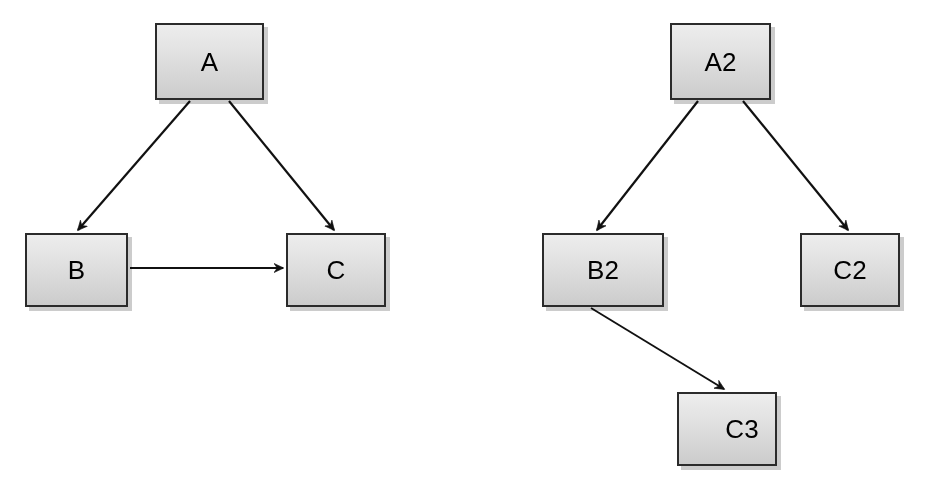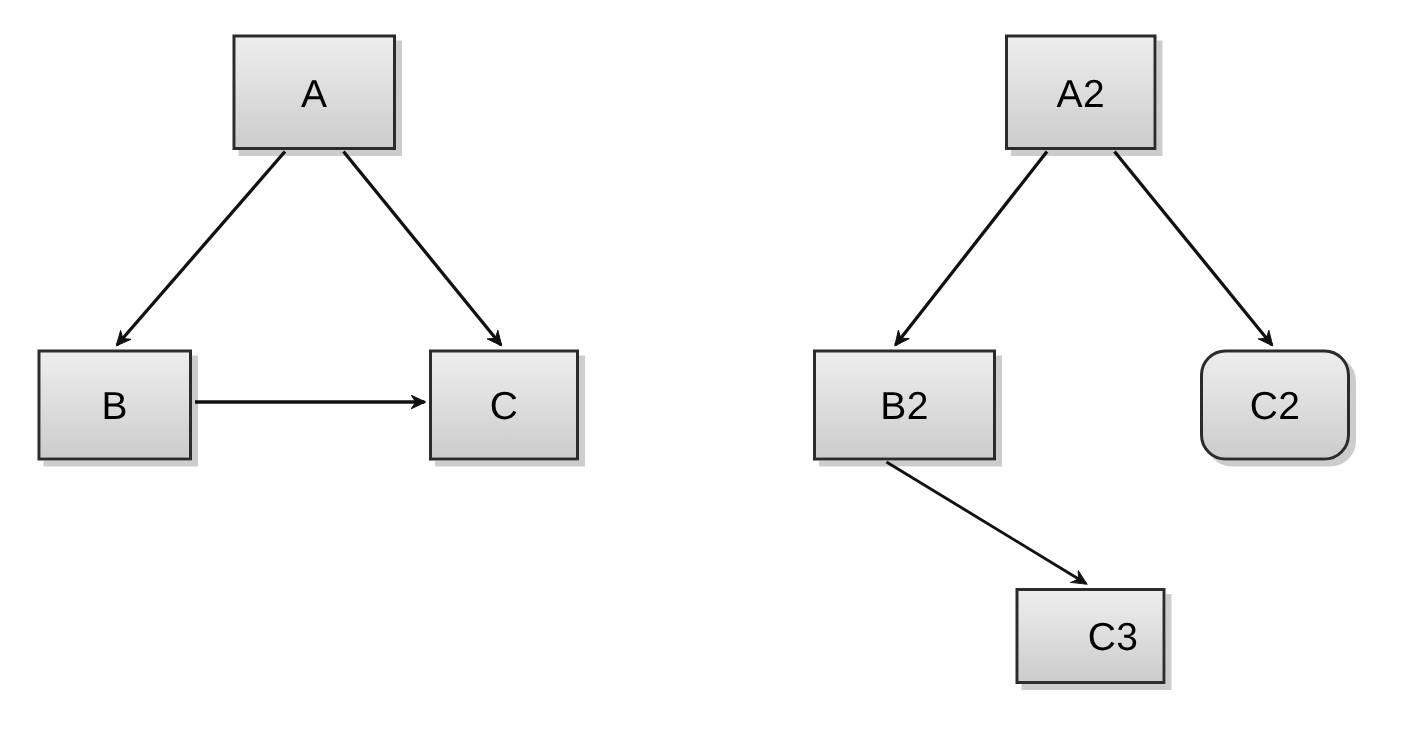--- a/index.html
+++ b/index.html
@@ -83,21 +83,21 @@
   </div>
 
   <div class="node" style="left:670px; top:23px; width:101px; height:77px;">
     <span class="node-label">A2</span>
   </div>
 
   <div class="node" style="left:542px; top:233px; width:122px; height:74px;">
     <span class="node-label">B2</span>
   </div>
 
-  <div class="node" style="left:800px; top:233px; width:100px; height:74px;border-radius:17px;">
+  <div class="node" style="left:800px; top:233px; width:100px; height:74px;">
     <span class="node-label">C2</span>
   </div>
 
-  <div class="node" style="left:677px; top:392px; width:100px; height:64px;padding-left:30px;">
+  <div class="node" style="left:677px; top:392px; width:100px; height:74px;padding-left:30px;">
     <span class="node-label">C3</span>
   </div>
 
 </div>
 
 </body></html>

